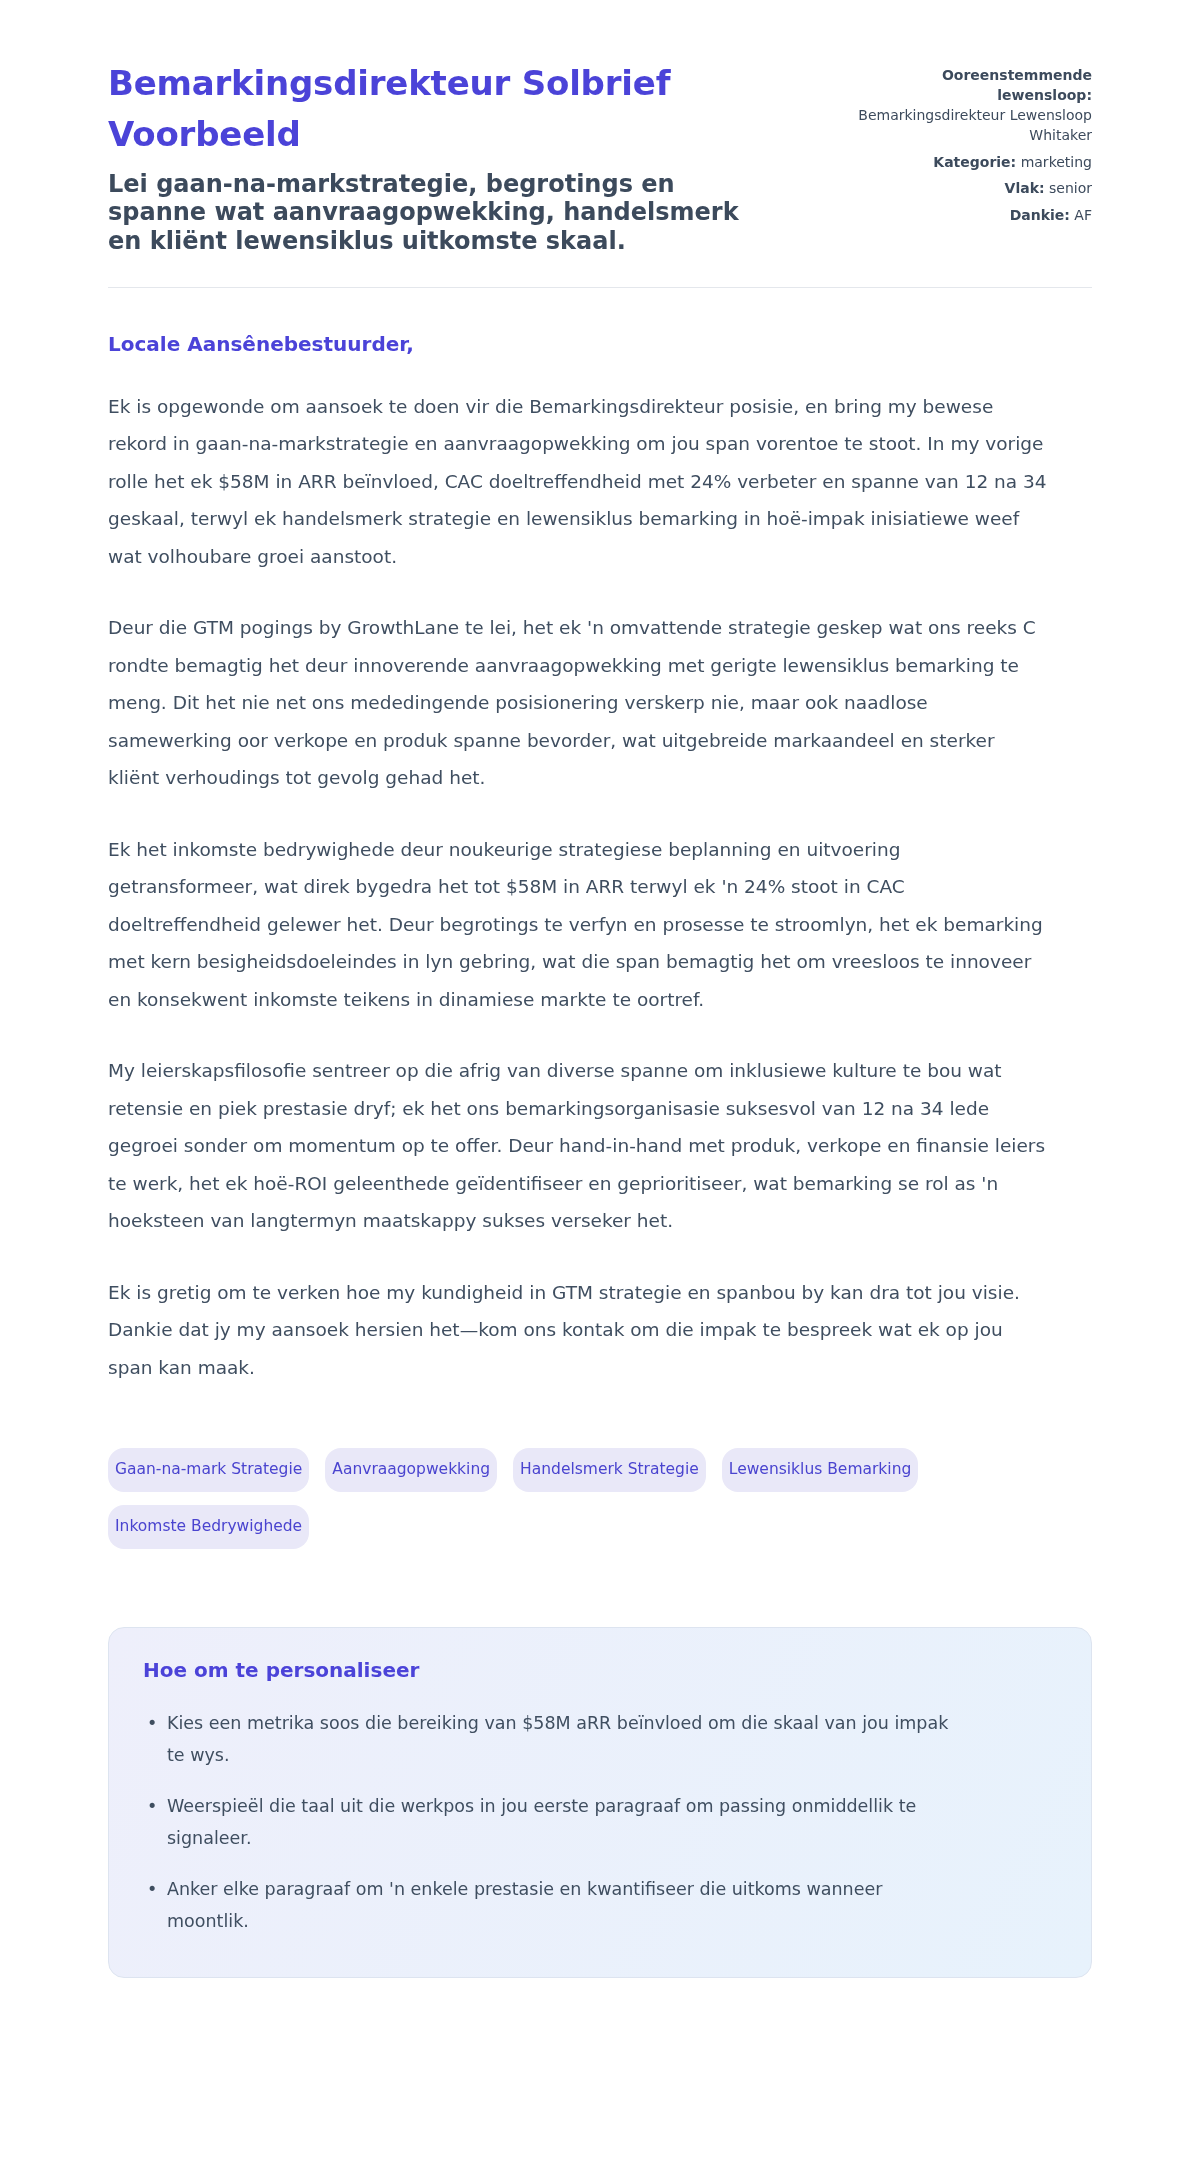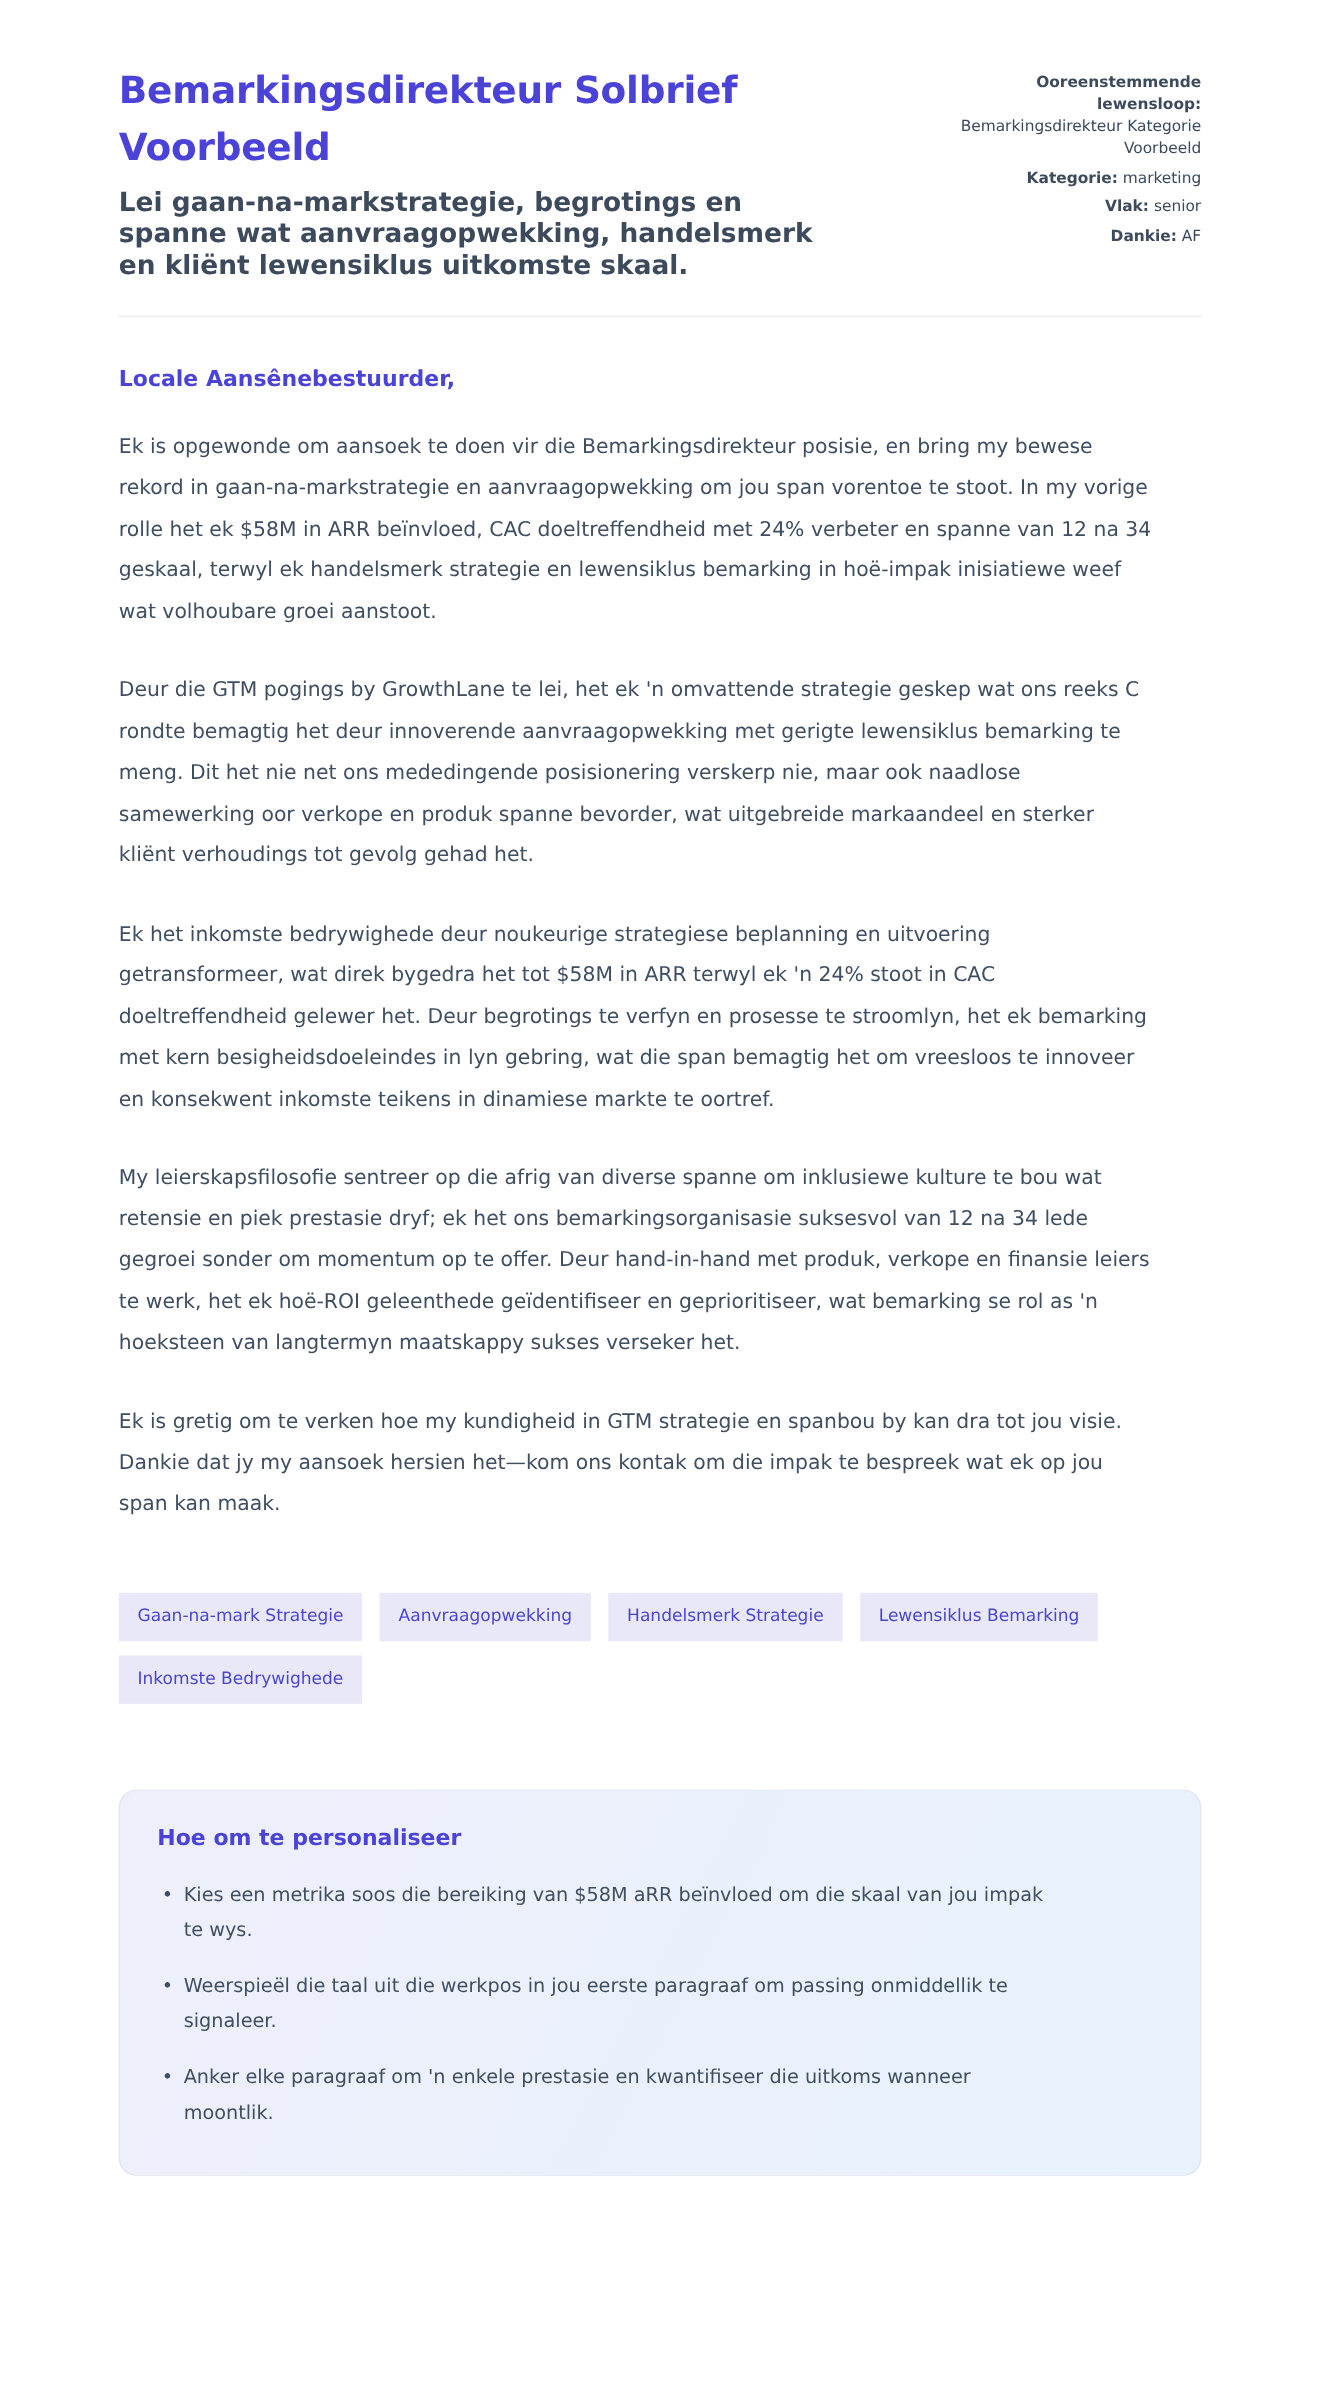--- a/index.html
+++ b/index.html
@@ -106,22 +106,22 @@
     flex-wrap:wrap;
     gap:13px 16px;
     max-width:984px;
   }
   .tag-chip{
     display:inline-block;
     background:var(--chip-bg);
     color:var(--chip-text);
     font-size:15.5px;
     line-height:1.4;
-    padding:11px 17px;
-    border-radius:0;
+    padding:11px 7px;
+    border-radius:16px;
     cursor:pointer;
   }
   
   .tips-panel{
     margin-top:78px;
     background:linear-gradient(118deg,var(--panel-bg-start) 0%,var(--panel-bg-end) 100%);
     border:1px solid var(--panel-border);
     border-radius:16px;
     padding:30px 34px 40px 34px;
   }
@@ -158,21 +158,21 @@
 <body>
 
 <div class="page">
 
   <div class="header">
     <div class="header-left">
       <h1 class="title">Bemarkingsdirekteur Solbrief Voorbeeld</h1>
       <p class="subtitle">Lei gaan-na-markstrategie, begrotings en spanne wat aanvraagopwekking, handelsmerk en kliënt lewensiklus uitkomste skaal.</p>
     </div>
     <div class="meta">
-      <div class="meta-item"><b>Ooreenstemmende lewensloop:</b><span> Bemarkingsdirekteur Kategorie Voorbeeld</span></div>
+      <div class="meta-item"><b>Ooreenstemmende lewensloop:</b><span> Bemarkingsdirekteur Lewensloop Whitaker</span></div>
       <div class="meta-item"><b>Kategorie:</b><span> marketing</span></div>
       <div class="meta-item"><b>Vlak:</b><span> senior</span></div>
       <div class="meta-item"><b>Dankie:</b><span> AF</span></div>
     </div>
   </div>
 
   <hr class="divider">
 
   <div class="letter">
     <h2 class="greeting">Locale Aansênebestuurder,</h2>

